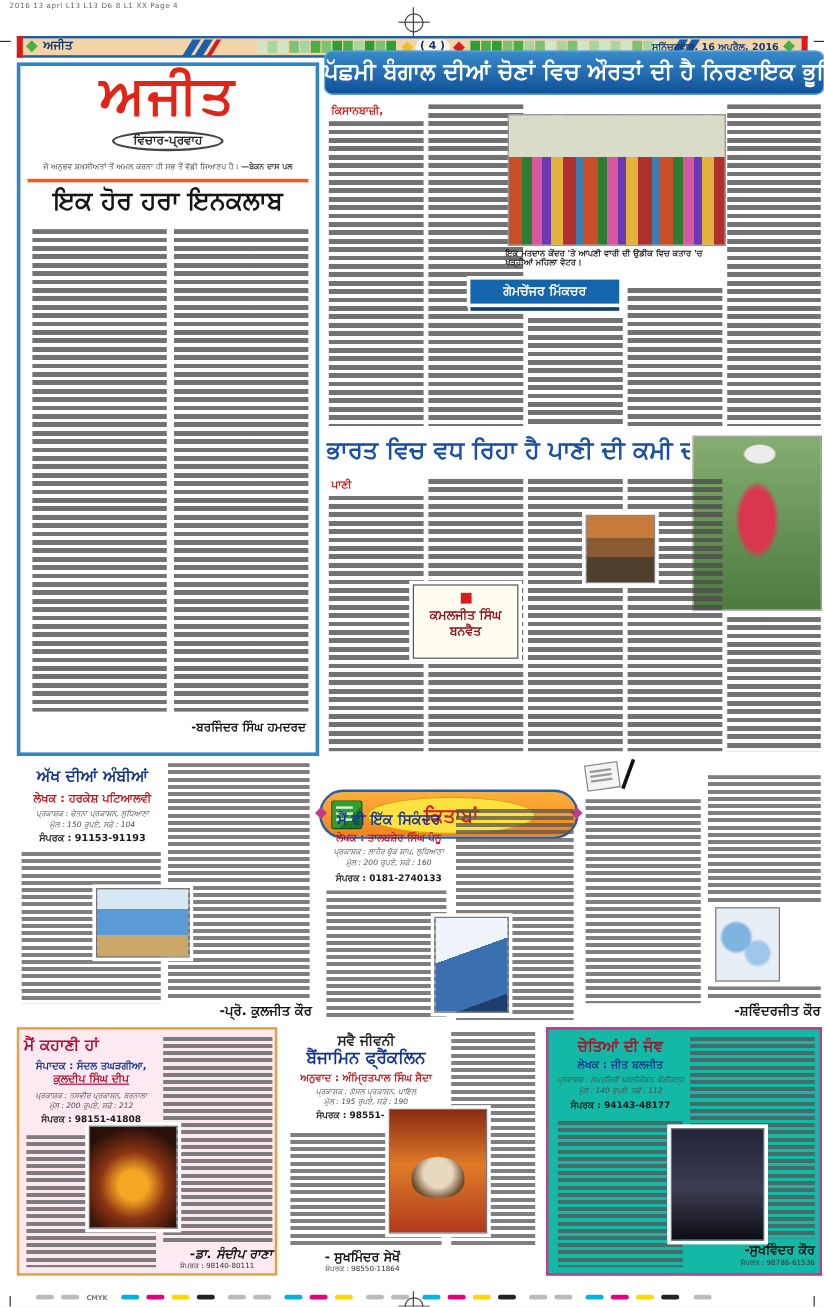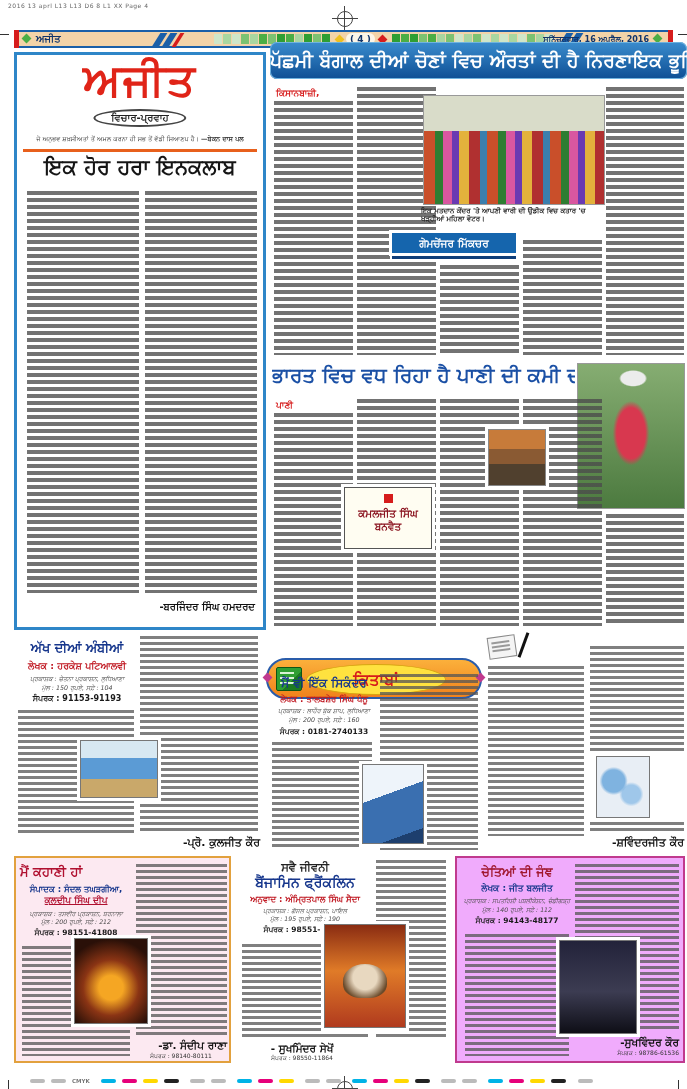--- a/index.html
+++ b/index.html
@@ -66,21 +66,21 @@
   .rsig{font-weight:bold;color:#111;text-align:right;}
   .cover{position:absolute;border:1px solid #777;box-sizing:border-box;box-shadow:0 0 0 3px #fff;}
   .cov-sea{background:linear-gradient(#d7e8f2 0 30%,#5b9bd5 30% 68%,#c9a86a 68%);}
   .cov-blue{background:linear-gradient(160deg,#eef4fa 0 38%,#3a6fb0 38% 85%,#1d3f6e 85%);}
   .cov-flow{background:radial-gradient(circle at 32% 40%,#7fb3e0 0 22%,rgba(0,0,0,0) 28%),radial-gradient(circle at 66% 62%,#9fc7ea 0 18%,rgba(0,0,0,0) 24%),#e8eef5;}
   .cov-diya{background:radial-gradient(circle at 50% 58%,#f5a623 0 20%,#8a3414 46%,#2a1008 80%);}
   .cov-frank{background:linear-gradient(#8a2c12,#e07b28 45%,#b03a1e);}
   .cov-frank:before{content:"";position:absolute;left:22%;top:38%;width:56%;height:34%;background:radial-gradient(circle at 50% 40%,#e8d8c0 0 40%,#6a4a2a 75%);border-radius:50% 50% 40% 40%;}
   .cov-night{background:linear-gradient(#23233a,#3c3c52 55%,#0e0e16);}
   .box1{position:absolute;left:14px;top:856px;width:217px;height:207px;background:#fce9f1;border:2px solid #e2a13e;box-sizing:border-box;}
-  .box3{position:absolute;left:455px;top:856px;width:230px;height:207px;background:#f0abfc;border:2px solid #c03a8e;box-sizing:border-box;}
+  .box3{position:absolute;left:455px;top:856px;width:230px;height:207px;background:#14b8a6;border:2px solid #c03a8e;box-sizing:border-box;}
   .sigphone{font-size:6px;color:#333;text-align:center;}
   
   .printline{position:absolute;left:8px;top:2px;font-size:6px;color:#666;letter-spacing:.5px;}
   .reg{position:absolute;width:26px;height:26px;}
   .reg .c{position:absolute;left:5px;top:5px;width:14px;height:14px;border:1px solid #444;border-radius:50%;}
   .reg .h{position:absolute;left:0;top:12px;width:26px;height:1px;background:#444;}
   .reg .v{position:absolute;left:12px;top:0;width:1px;height:26px;background:#444;}
   .dash{display:inline-block;width:15px;height:4px;border-radius:2px;margin-right:6px;}
   .dc{background:#00b3e6}.dm{background:#e6007a}.dy{background:#ffd800}.dk{background:#222}.dg{background:#bbb}
   .cmyklbl{font-size:5.5px;color:#777;font-weight:bold;margin-right:6px;}
@@ -209,21 +209,21 @@
   <div class="box1">
     <div class="abs" style="left:4px;top:6px;width:112px;text-align:left;font-weight:bold;font-size:13px;color:#b01030;">ਮੈਂ ਕਹਾਣੀ ਹਾਂ</div>
     <div class="abs" style="left:4px;top:26px;width:112px;text-align:center;font-weight:bold;font-size:8.5px;color:#16368c;">ਸੰਪਾਦਕ : ਸੰਦਲ ਤਘੜਗੀਆ,</div>
     <div class="abs" style="left:4px;top:37px;width:112px;text-align:center;font-weight:bold;font-size:9px;color:#b01030;text-decoration:underline;">ਕੁਲਦੀਪ ਸਿੰਘ ਦੀਪ</div>
     <div class="rital abs" style="left:4px;top:52px;width:112px;font-size:6.2px;">ਪ੍ਰਕਾਸ਼ਕ : ਤਸਵੀਰ ਪ੍ਰਕਾਸ਼ਨ, ਬਰਨਾਲਾ</div>
     <div class="rital abs" style="left:4px;top:60px;width:112px;font-size:6.2px;">ਮੁੱਲ : 200 ਰੁਪਏ, ਸਫ਼ੇ : 212</div>
     <div class="rphone abs" style="left:4px;top:70px;width:112px;font-size:7.5px;">ਸੰਪਰਕ : 98151-41808</div>
     <div class="fts" style="left:6px;top:88px;width:108px;height:110px;"></div>
     <div class="fts" style="left:120px;top:6px;width:91px;height:172px;"></div>
     <div class="cover cov-diya" style="left:58px;top:80px;width:74px;height:86px;"></div>
-    <div class="rsig abs" style="left:99px;top:181px;width:112px;font-size:10.5px;">-ਡਾ. ਸੰਦੀਪ ਰਾਣਾ</div>
+    <div class="rsig abs" style="left:99px;top:181px;width:112px;font-size:10.5px;font-style:italic;">-ਡਾ. ਸੰਦੀਪ ਰਾਣਾ</div>
     <div class="sigphone abs" style="left:119px;top:194px;width:92px;">ਸੰਪਰਕ : 98140-80111</div>
   </div>
 
   <div class="abs" style="left:234px;top:856px;width:219px;height:207px;">
     <div class="abs" style="left:6px;top:4px;width:130px;text-align:center;font-weight:bold;font-size:11.5px;color:#222;">ਸਵੈ ਜੀਵਨੀ</div>
     <div class="abs" style="left:6px;top:18px;width:130px;text-align:center;font-weight:bold;font-size:14px;color:#16368c;">ਬੈਂਜਾਮਿਨ ਫ੍ਰੈਂਕਲਿਨ</div>
     <div class="rauthor abs" style="left:6px;top:38px;width:130px;font-size:8.5px;">ਅਨੁਵਾਦ : ਅੰਮ੍ਰਿਤਪਾਲ ਸਿੰਘ ਸੈਦਾ</div>
     <div class="rital abs" style="left:6px;top:51px;width:130px;font-size:6.2px;">ਪ੍ਰਕਾਸ਼ਕ : ਗੋਸਲ ਪ੍ਰਕਾਸ਼ਨ, ਪਾਇਲ</div>
     <div class="rital abs" style="left:6px;top:59px;width:130px;font-size:6.2px;">ਮੁੱਲ : 195 ਰੁਪਏ, ਸਫ਼ੇ : 190</div>
     <div class="rphone abs" style="left:6px;top:69px;width:130px;font-size:7.5px;">ਸੰਪਰਕ : 98551-31549</div>

